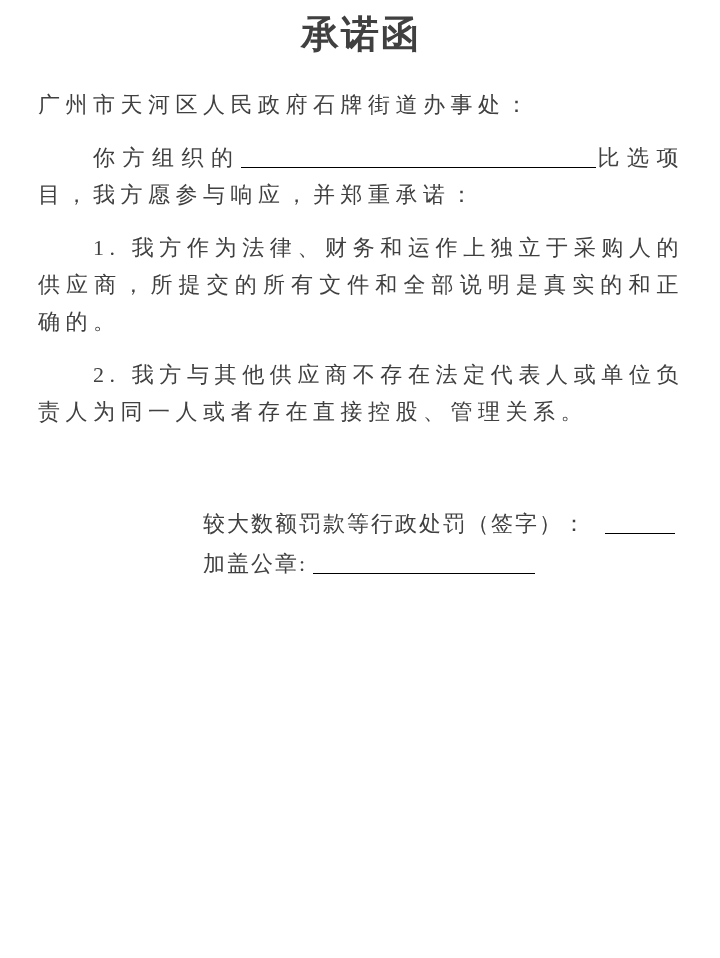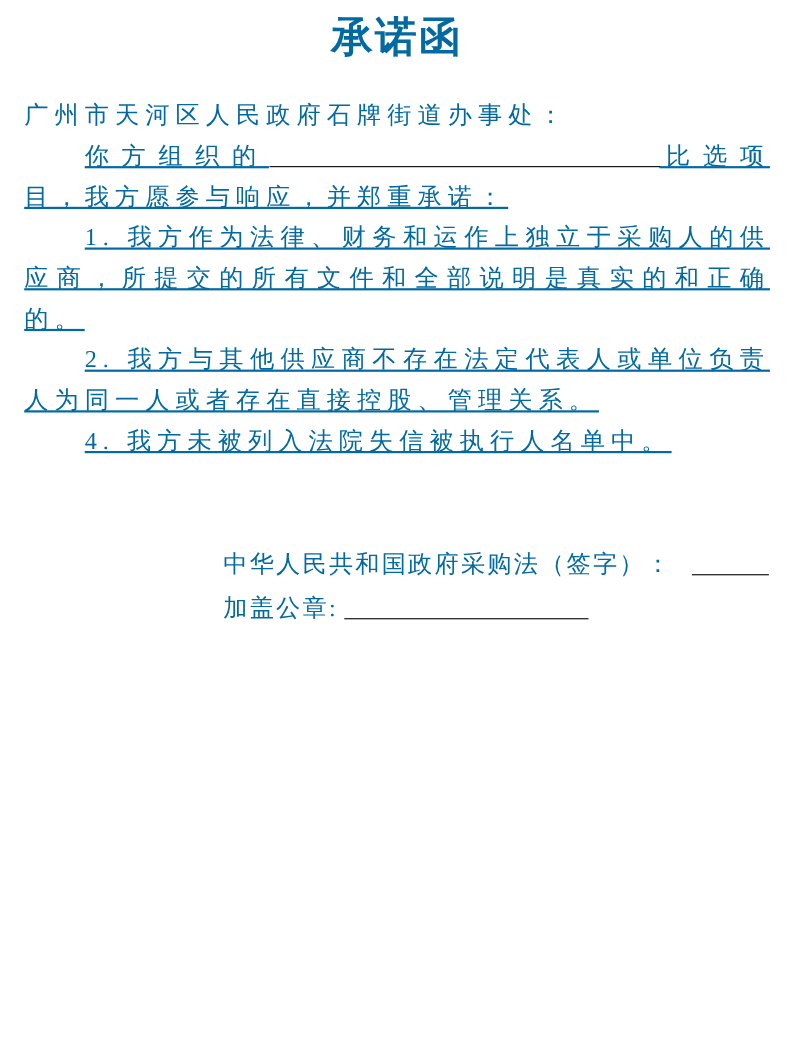--- a/index.html
+++ b/index.html
@@ -6,44 +6,43 @@
     margin: 0;
     padding: 0;
     background: #ffffff;
   }
   .page {
     width: 720px;
     height: 958px;
     box-sizing: border-box;
     padding: 10px 20px 0 22px;
     background: #ffffff;
-    color: #0369a1;
+    color: #404040;
     font-family: "Liberation Serif", serif;
     overflow: hidden;
   }
   .doc-title {
     text-align: center;
     font-size: 38px;
     font-weight: 700;
     line-height: 48px;
     letter-spacing: 2px;
   }
   .doc-body {
     margin-top: 28px;
     font-size: 22px;
     line-height: 37px;
     letter-spacing: 5.5px;
     text-align: justify;
   }
   .doc-body p {
-    margin: 0;
+    margin: 16px;
   }
   .indent {
     text-indent: 55px;
-    text-decoration: underline;
   }
   .blank {
     display: inline-block;
     border-bottom: 1.5px solid #000000;
     height: 14px;
     position: relative;
     top: 3px;
     letter-spacing: 0;
   }
   .blank-project {
@@ -79,27 +78,26 @@
 
     <p class="addressee">广州市天河区人民政府石牌街道办事处：</p>
 
     <p class="indent"><span>你方组织的</span><span class="blank blank-project"></span><span>比选项目，我方愿参与响应，并郑重承诺：</span></p>
 
     <p class="indent">1. 我方作为法律、财务和运作上独立于采购人的供应商，所提交的所有文件和全部说明是真实的和正确的。</p>
 
     <p class="indent">2. 我方与其他供应商不存在法定代表人或单位负责人为同一人或者存在直接控股、管理关系。</p>
 
 
-    <p class="indent">4. 我方未被列入法院失信被执行人名单中。</p>
 
 
 
   </div>
 
   <div class="signature">
 
-    <div class="sig-row"><span>中华人民共和国政府采购法（签字）：</span><span class="blank blank-short"></span></div>
+    <div class="sig-row"><span>较大数额罚款等行政处罚（签字）：</span><span class="blank blank-short"></span></div>
 
     <div class="sig-row"><span>加盖公章:</span><span class="blank blank-long"></span></div>
 
   </div>
 
 </div>
 
 </body></html>

